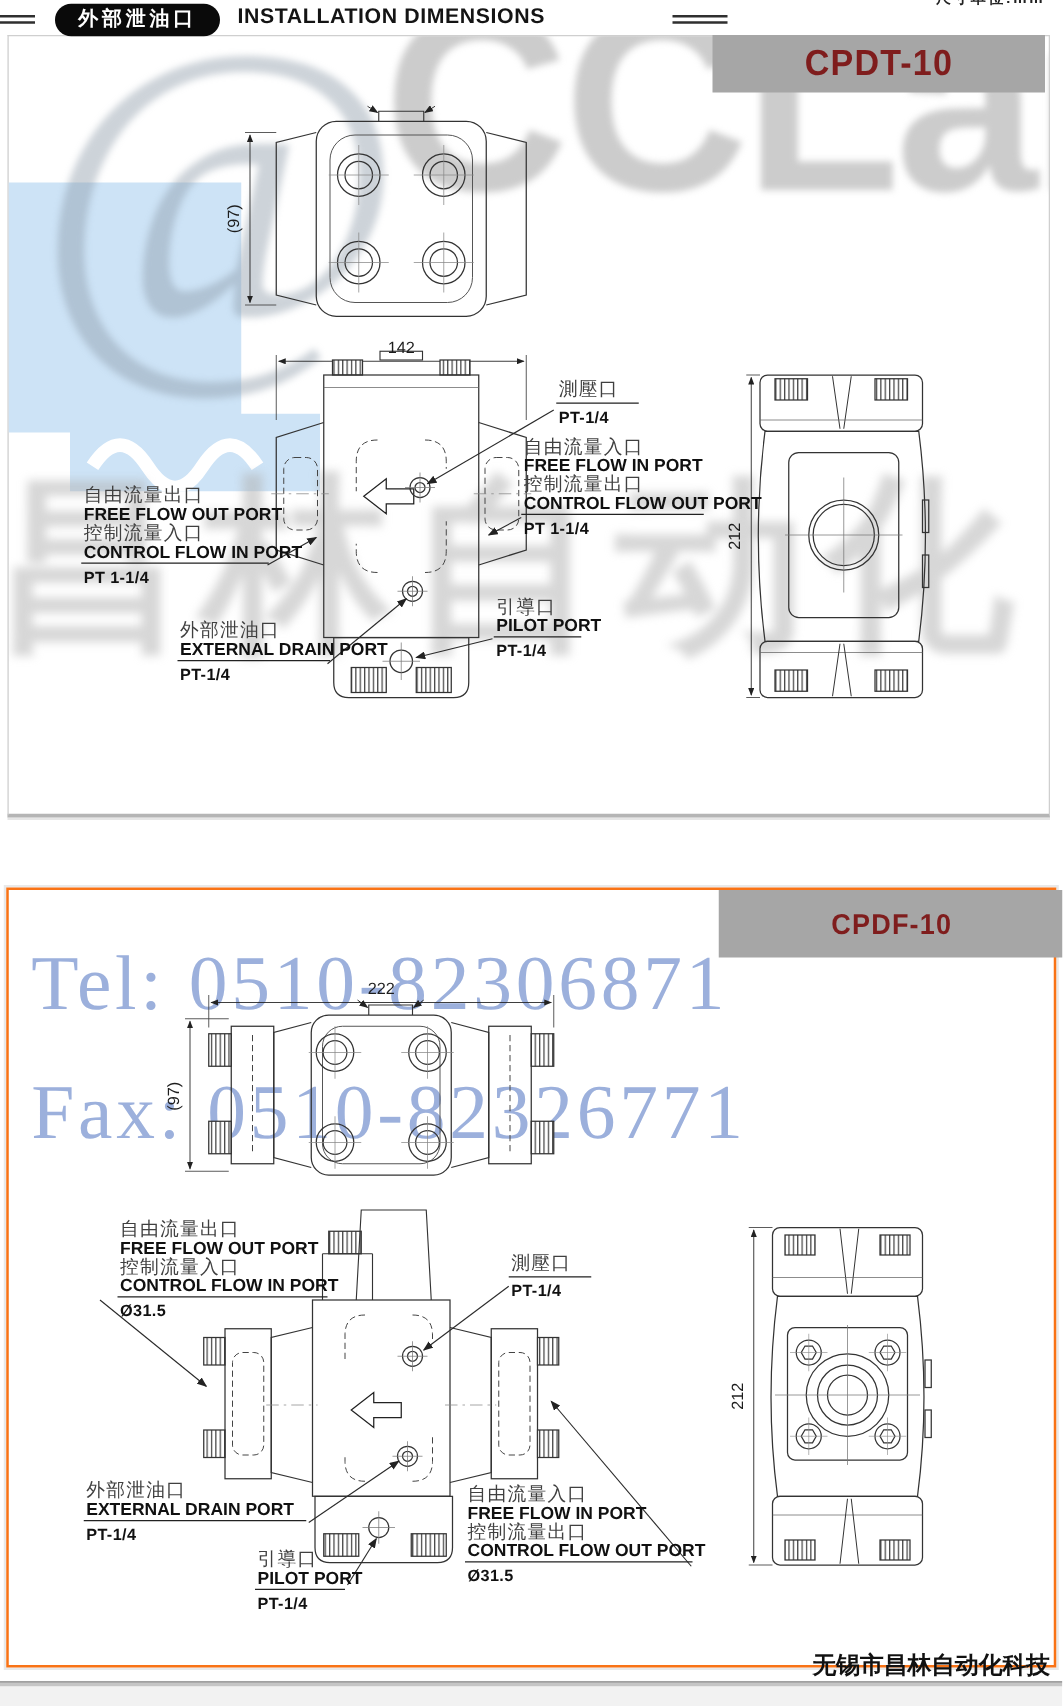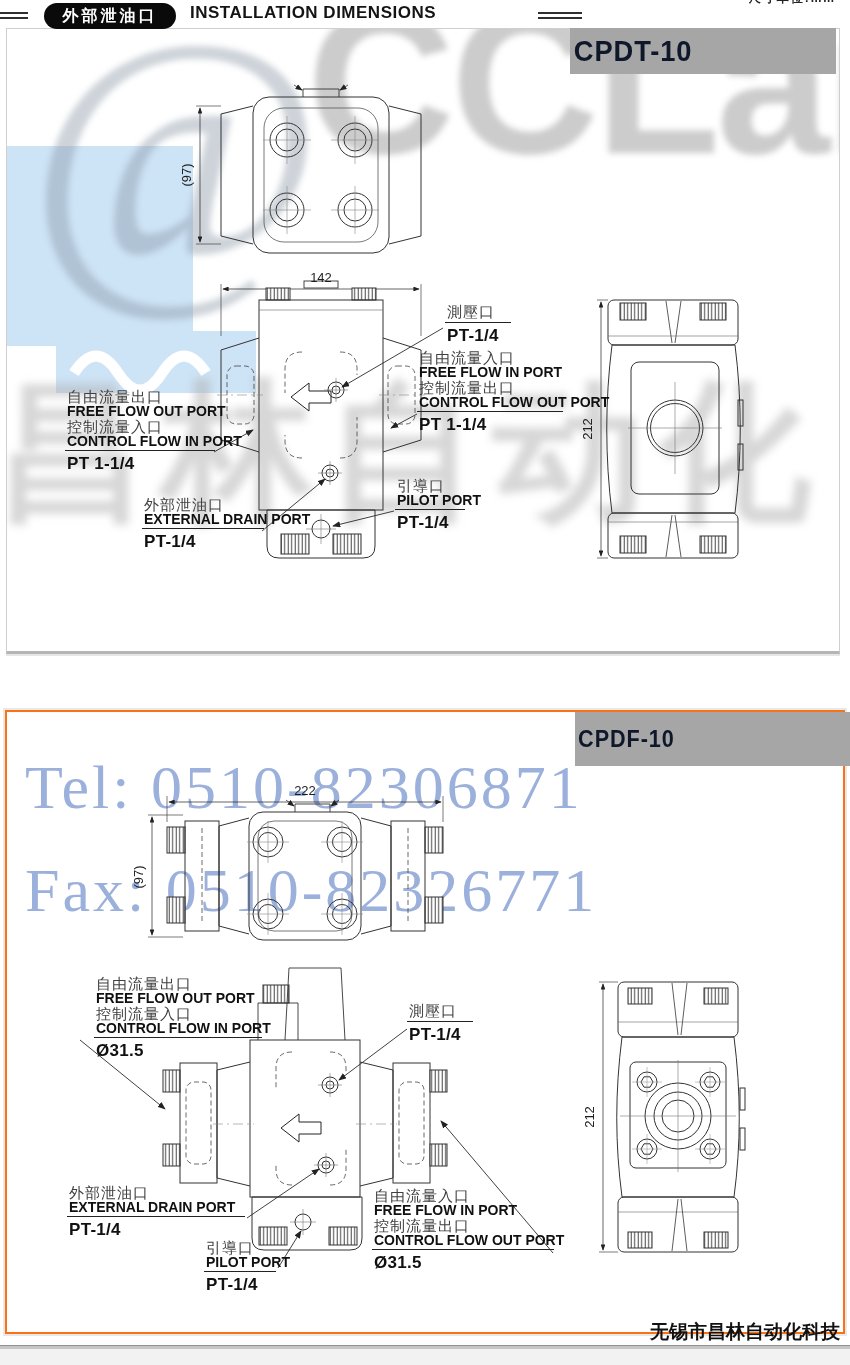--- a/index.html
+++ b/index.html
@@ -16,21 +16,21 @@
   .unit-frag{position:absolute;top:0;right:14px;height:6px;overflow:hidden;z-index:7;}
   .unit-frag span{display:block;margin-top:-10px;font-size:12px;font-weight:700;
                   letter-spacing:2px;color:#222;}
 
   
   .panel{position:absolute;background:#fff;overflow:hidden;z-index:1;}
   #panel1{left:6px;top:28px;width:832px;height:622px;border:1px solid #cfcfcf;
           border-bottom:3px solid #b5b5b5;box-shadow:0 2px 0 #e6e6e6;}
   #panel2{left:5px;top:710px;width:836px;height:620px;border:2px solid #f97316;
           box-shadow:0 0 0 2px #e9e9e9;}
-  .model-box{position:absolute;background:#a6a6a6;color:#0f172a;text-align:left;z-index:2;}
+  .model-box{position:absolute;background:#a6a6a6;color:#7f1d1d;text-align:center;z-index:2;}
   .model-box span{display:inline-block;font-weight:800;transform:scaleX(.94);letter-spacing:1px;}
   #mb1{left:570px;top:28px;width:266px;height:46px;line-height:46px;font-size:29px;}
   #mb2{left:575px;top:712px;width:277px;height:54px;line-height:54px;font-size:23px;}
 
   
   .wm{position:absolute;pointer-events:none;}
   .wm-blue{background:#cde3f6;}
   .wm-at{left:22px;top:-62px;font-family:"Liberation Serif",serif;font-size:320px;
          color:rgba(135,150,165,.42);filter:blur(3px);z-index:1;}
   .wm-cclair{left:300px;top:-65px;font-size:205px;font-weight:700;white-space:nowrap;
@@ -42,21 +42,21 @@
 
   
   #draw{position:absolute;left:0;top:0;z-index:4;}
   text.dim{font-family:"Liberation Sans",sans-serif;font-size:13px;fill:#1d1d1d;stroke:none;}
 
   
   .lbl{position:absolute;z-index:5;}
   .lbl .cn{font-size:15px;line-height:17px;letter-spacing:1px;white-space:nowrap;color:#404040;}
   .lbl .en{font-size:14px;line-height:13px;font-weight:700;white-space:nowrap;color:#101010;}
   .lbl .rule{height:0;border-top:1.5px solid #222;margin:2px 0 2px -2px;}
-  .lbl .sz{font-size:17px;font-weight:700;margin-top:3px;letter-spacing:.3px;white-space:nowrap;}
+  .lbl .sz{font-size:13px;font-weight:700;margin-top:3px;letter-spacing:.3px;white-space:nowrap;}
 
   
   .company{position:absolute;right:10px;top:1319px;font-size:19px;font-weight:800;z-index:6;}
   .foot-line{position:absolute;left:0;top:1345px;width:850px;height:3px;background:#c6c6c6;
              border-top:1px solid #909090;z-index:6;}
   .foot-strip{position:absolute;left:0;top:1349px;width:850px;height:16px;background:#f2f2f2;z-index:5;}
 </style>
 </head>
 <body>
 

